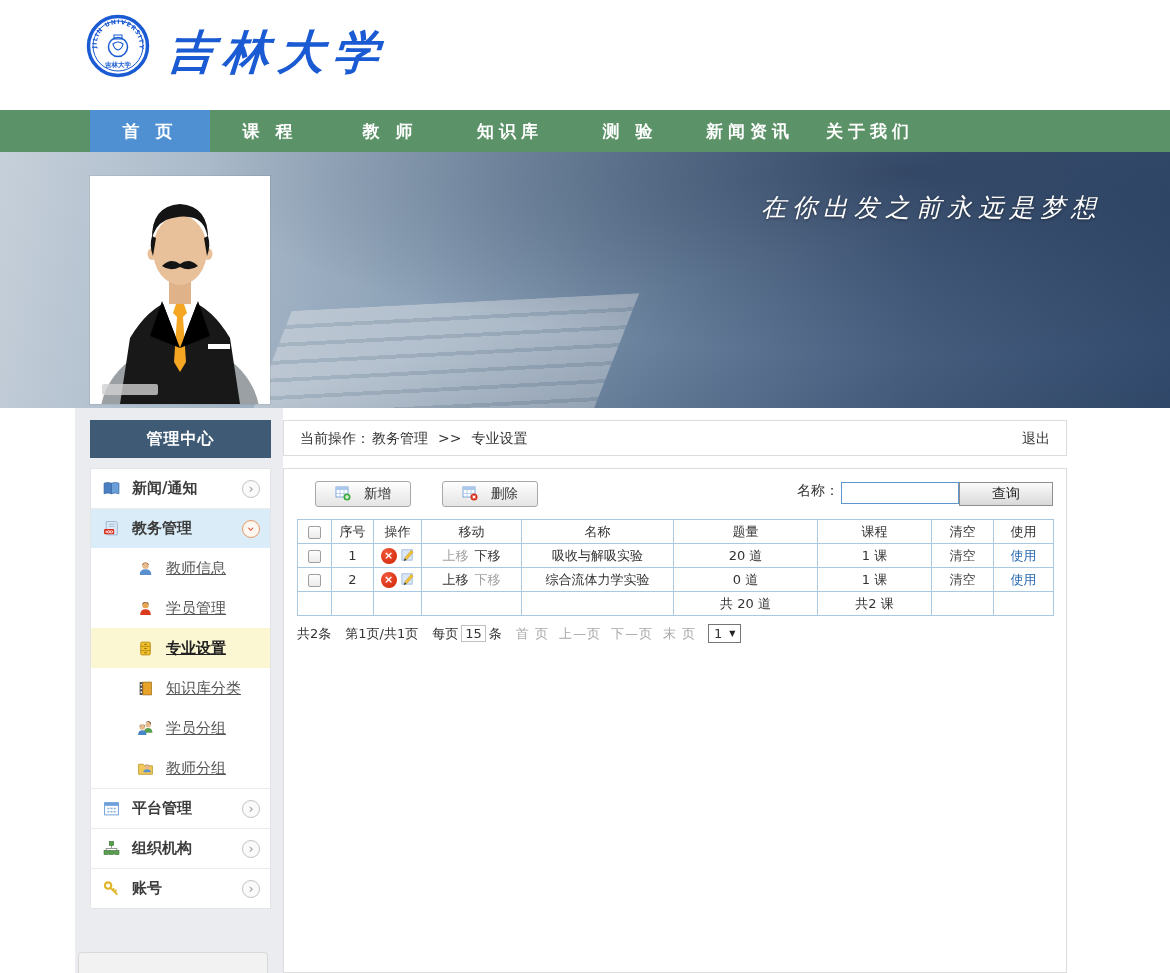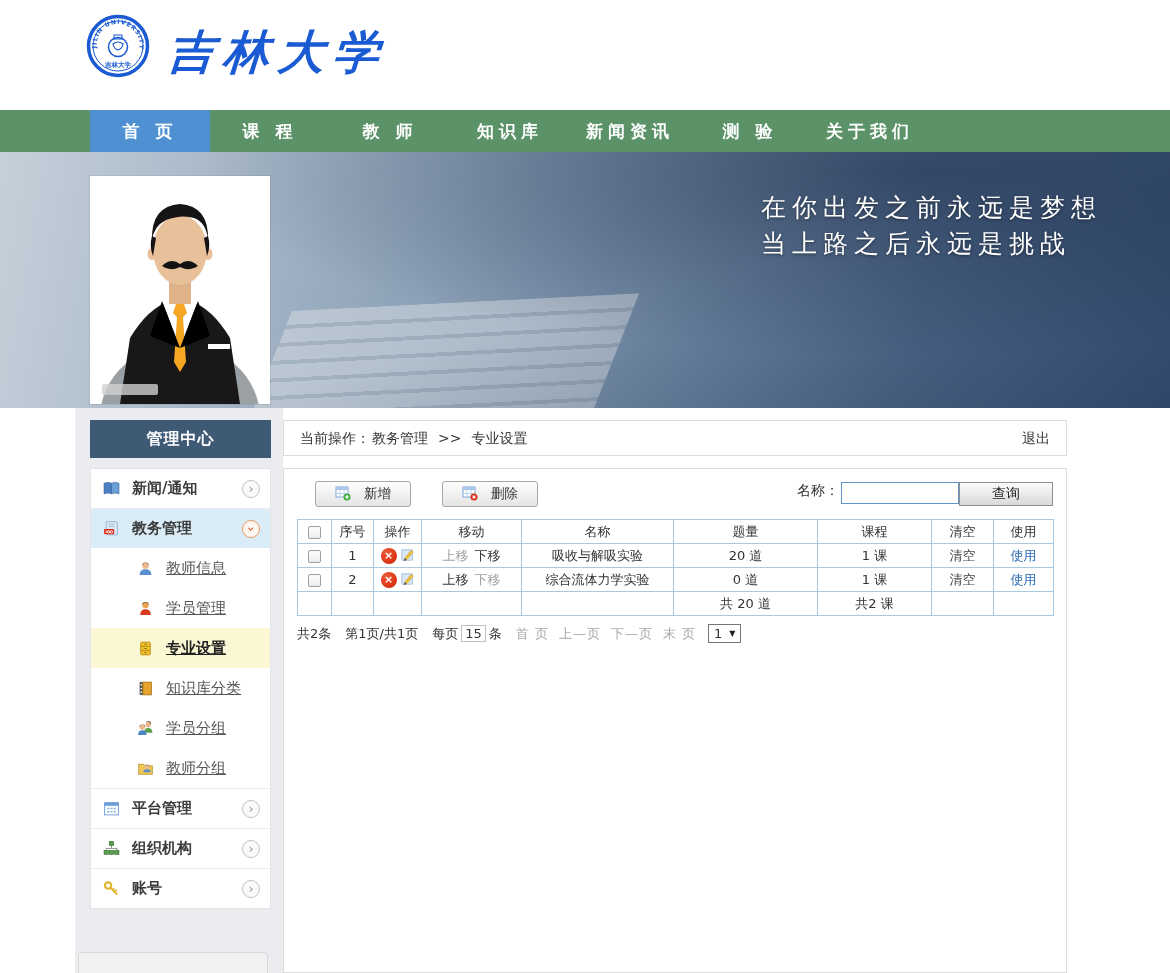--- a/index.html
+++ b/index.html
@@ -24,22 +24,22 @@
   .banner { position:absolute; left:0; top:152px; width:1170px; height:256px; overflow:hidden;
             background:linear-gradient(100deg,#c6d0da 0%,#a9b9c9 18%,#8ba0b6 38%,#6c84a0 58%,#50688a 78%,#3c5578 100%); }
   .banner-shade { position:absolute; left:0; top:0; width:100%; height:100%;
             background:radial-gradient(ellipse at 78% 8%, rgba(12,28,54,.45), transparent 55%),
                        linear-gradient(165deg, transparent 55%, rgba(18,38,66,.30)); }
   .banner-laptop { position:absolute; left:270px; top:150px; width:340px; height:130px; opacity:.5;
             transform:skewX(-24deg) rotate(-3deg);
             background:repeating-linear-gradient(#d9dee3 0 14px, #aeb9c2 14px 18px); }
   .avatar-card { position:absolute; left:90px; top:24px; width:180px; height:228px; background:#fff;
             box-shadow:0 0 0 1px rgba(0,0,0,.06); }
-  .slogan { position:absolute; right:16px; top:38px; text-align:left; color:#fff;
-            font-family:"DejaVu Serif","Liberation Serif",serif; 
+  .slogan { position:absolute; right:16px; top:38px; text-align:right; color:#fff;
+            font-family:"DejaVu Serif","Liberation Serif",serif; font-style:italic;
             font-size:25px; line-height:36px; letter-spacing:6px; text-shadow:0 1px 3px rgba(0,0,0,.45); }
   .slogan .l1 { margin-right:52px; }
 
   
   .left-col-bg { position:absolute; left:75px; top:408px; width:208px; height:565px; background:#ebecf0; }
 
   .sidebar { position:absolute; left:90px; top:420px; width:181px; }
   .sb-title { height:38px; line-height:38px; text-align:center; background:#3e5a75; color:#fff;
               font-size:16px; font-weight:bold; letter-spacing:1px; }
   .sb-menu { margin-top:10px; background:#fff; border:1px solid #e3e4e8; border-top:none; }
@@ -129,22 +129,22 @@
     </svg>
     <div class="uni-name">吉林大学</div>
   </div>
 
   <div class="nav">
     <div class="nav-tabs">
       <div class="nav-tab active">首 页</div>
       <div class="nav-tab">课 程</div>
       <div class="nav-tab">教 师</div>
       <div class="nav-tab">知识库</div>
+      <div class="nav-tab">测 验</div>
       <div class="nav-tab">新闻资讯</div>
-      <div class="nav-tab">测 验</div>
       <div class="nav-tab">关于我们</div>
     </div>
   </div>
 
   <div class="banner">
     <div class="banner-laptop"></div>
 
     <div class="banner-shade"></div>
     <div class="avatar-card">
       <svg viewBox="0 0 180 228" width="180" height="228">
@@ -161,21 +161,20 @@
         <ellipse cx="118" cy="78" rx="4.5" ry="6" fill="#e8c09a"></ellipse>
         <ellipse cx="90" cy="74" rx="27" ry="35" fill="#e8c09a"></ellipse>
         <path d="M62 64 Q61 30 90 28 Q119 30 118 64 Q116 46 104 42 Q92 38 76 44 Q64 50 62 64 Z" fill="#141414"></path>
         <path d="M62 60 q-3 10 1 20 l3 -18 Z M118 60 q3 10 -1 20 l-3 -18 Z" fill="#141414"></path>
         <path d="M72 90 Q81 81 90 88 Q99 81 108 90 Q100 96 90 91 Q80 96 72 90 Z" fill="#141414"></path>
         <rect x="12" y="208" width="56" height="11" rx="2" fill="#cfcfcf" opacity="0.8"></rect>
       </svg>
     </div>
     <div class="slogan">
       <div class="l1">在你出发之前永远是梦想</div>
-      <div class="l2">当上路之后永远是挑战</div>
     </div>
   </div>
 
   <div class="left-col-bg"></div>
 
   <div class="sidebar">
     <div class="sb-title">管理中心</div>
     <div class="sb-menu">
 
       <div class="sb-item top first">

